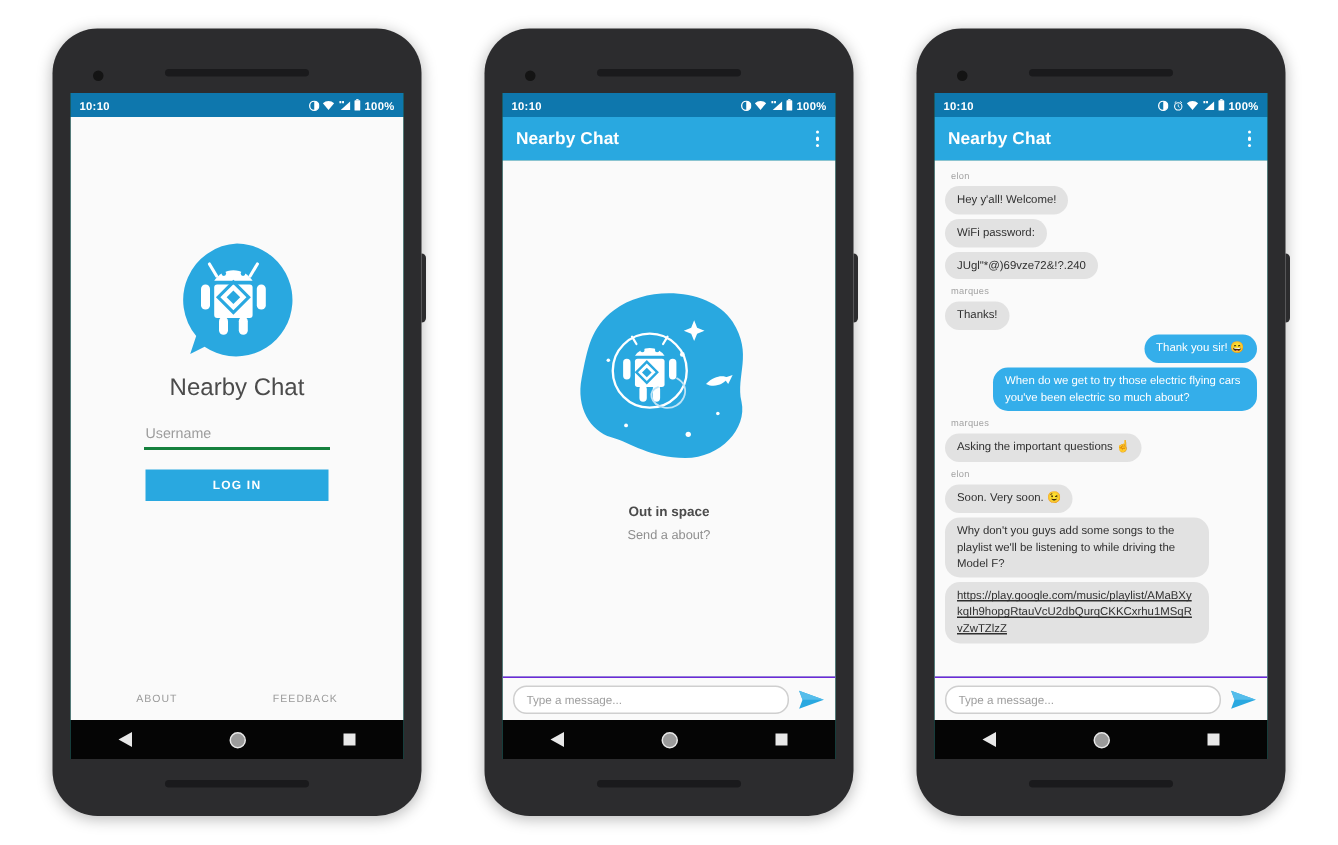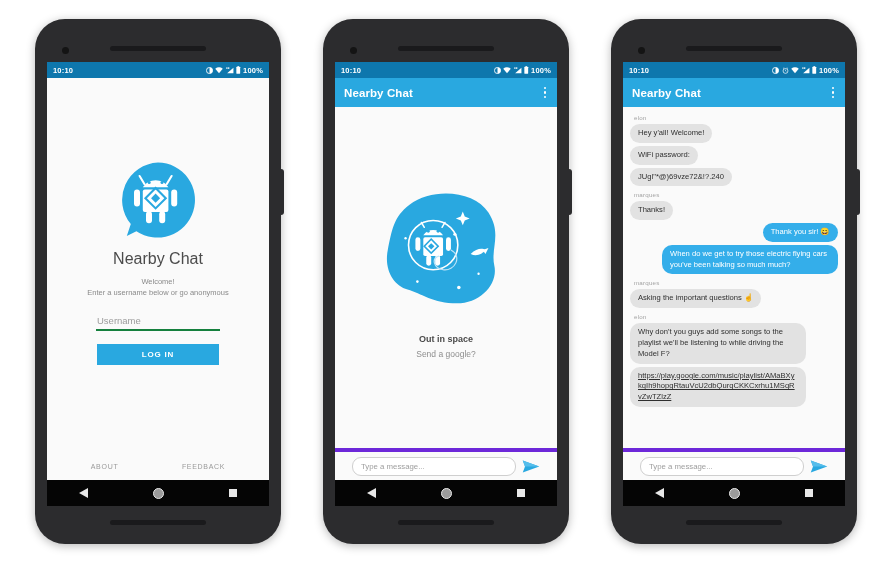--- a/index.html
+++ b/index.html
@@ -250,25 +250,25 @@
     margin-top: 5px;
     font-size: 8.5px;
     color: #8e8e8e;
   }
 
   
   .composer {
     flex: 0 0 auto;
     height: 28px;
     background: #fafafa;
-    border-top: 4px solid #6d28d9;
+    border-top: 1px solid #6d28d9;
     display: flex;
     align-items: center;
     gap: 6px;
-    padding: 0 17px;
+    padding: 0 7px;
   }
   .composer input {
     flex: 1 1 auto;
     height: 17px;
     border: 1px solid #cfcfcf;
     border-radius: 9px;
     background: #fff;
     font-family: inherit;
     font-size: 7.8px;
     color: #4a4a4a;
@@ -367,24 +367,20 @@
           <rect x="20" y="37" width="7.5" height="21" rx="3.7" fill="#fff"></rect>
           <rect x="66.5" y="37" width="7.5" height="21" rx="3.7" fill="#fff"></rect>
           <rect x="35" y="64" width="7.5" height="15" rx="3.7" fill="#fff"></rect>
           <rect x="51.5" y="64" width="7.5" height="15" rx="3.7" fill="#fff"></rect>
           <rect x="47" y="35" width="18" height="18" transform="rotate(45 47 35)" fill="none" stroke="#29a8e0" stroke-width="2.6"></rect>
           <rect x="47" y="42" width="8" height="8" transform="rotate(45 47 42)" fill="#29a8e0"></rect>
         </svg>
 
         <div class="app-name">Nearby Chat</div>
 
-        <div class="welcome">
-          <div>Welcome!</div>
-          <div>Enter a username below or go anonymous</div>
-        </div>
 
         <input class="username-field" type="text" placeholder="Username" style="">
 
         <button class="login-btn">LOG IN</button>
 
         <div class="s1-footer">
           <span class="footer-link">ABOUT</span>
           <span class="footer-link">FEEDBACK</span>
         </div>
       </div>
@@ -456,21 +452,21 @@
           <path d="M100 76 C106 70 112 70 115 72 C112 76 106 79 100 76 Z" fill="#fff"></path>
           <path d="M112 72 L118 70 L115 76 Z" fill="#fff"></path>
           <path d="M92 33 L94 38 L99 40 L94 42 L92 47 L90 42 L85 40 L90 38 Z" fill="#fff"></path>
           <circle cx="84" cy="56" r="1.6" fill="#fff"></circle>
           <circle cx="88" cy="110" r="1.8" fill="#fff"></circle>
           <circle cx="46" cy="104" r="1.3" fill="#fff"></circle>
           <circle cx="108" cy="96" r="1.2" fill="#fff"></circle>
           <circle cx="34" cy="60" r="1.2" fill="#fff"></circle>
         </svg>
         <div class="empty-title">Out in space</div>
-        <div class="empty-sub">Send a google?</div>
+        <div class="empty-sub">Send a about?</div>
       </div>
 
       <div class="composer">
         <input type="text" placeholder="Type a message..." style="">
         <span class="send-btn">
           <svg width="18" height="15" viewBox="0 0 24 20">
             <path d="M1 2 L23 10 L1 18 L4 10 Z" fill="#29a8e0"></path>
             <path d="M1 2 L23 10 L4 10 Z" fill="#55bdeb"></path>
           </svg>
         </span>
@@ -541,27 +537,30 @@
             <div class="bubble in">JUgl"*@)69vze72&amp;!?.240</div>
           </div>
           <div class="sender">marques</div>
           <div class="row in">
             <div class="bubble in">Thanks!</div>
           </div>
           <div class="row out">
             <div class="bubble out">Thank you sir! 😄</div>
           </div>
           <div class="row out">
-            <div class="bubble out">When do we get to try those electric flying cars you've been talking so much much?</div>
+            <div class="bubble out">When do we get to try those electric flying cars you've been electric so much about?</div>
           </div>
           <div class="sender">marques</div>
           <div class="row in">
             <div class="bubble in">Asking the important questions ☝️</div>
           </div>
           <div class="sender">elon</div>
+          <div class="row in">
+            <div class="bubble in">Soon. Very soon. 😉</div>
+          </div>
           <div class="row in">
             <div class="bubble in">Why don't you guys add some songs to the playlist we'll be listening to while driving the Model F?</div>
           </div>
           <div class="row in">
             <div class="bubble in link">https://play.google.com/music/playlist/AMaBXykqIh9hopgRtauVcU2dbQurqCKKCxrhu1MSqRvZwTZlzZ</div>
           </div>
         </div>
 
       <div class="composer">
         <input type="text" placeholder="Type a message..." style="">

